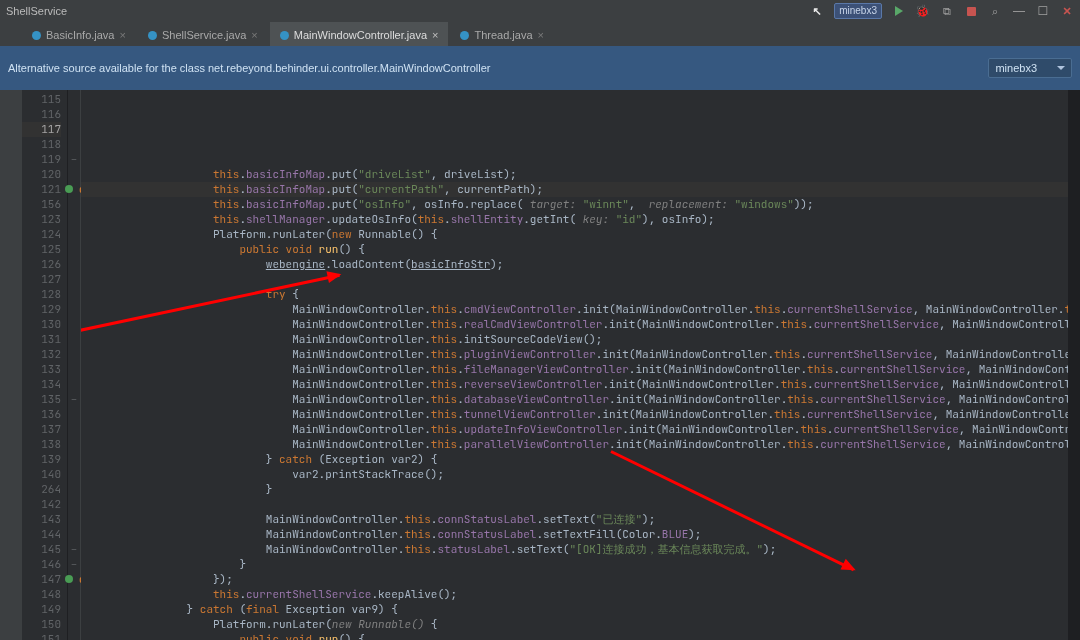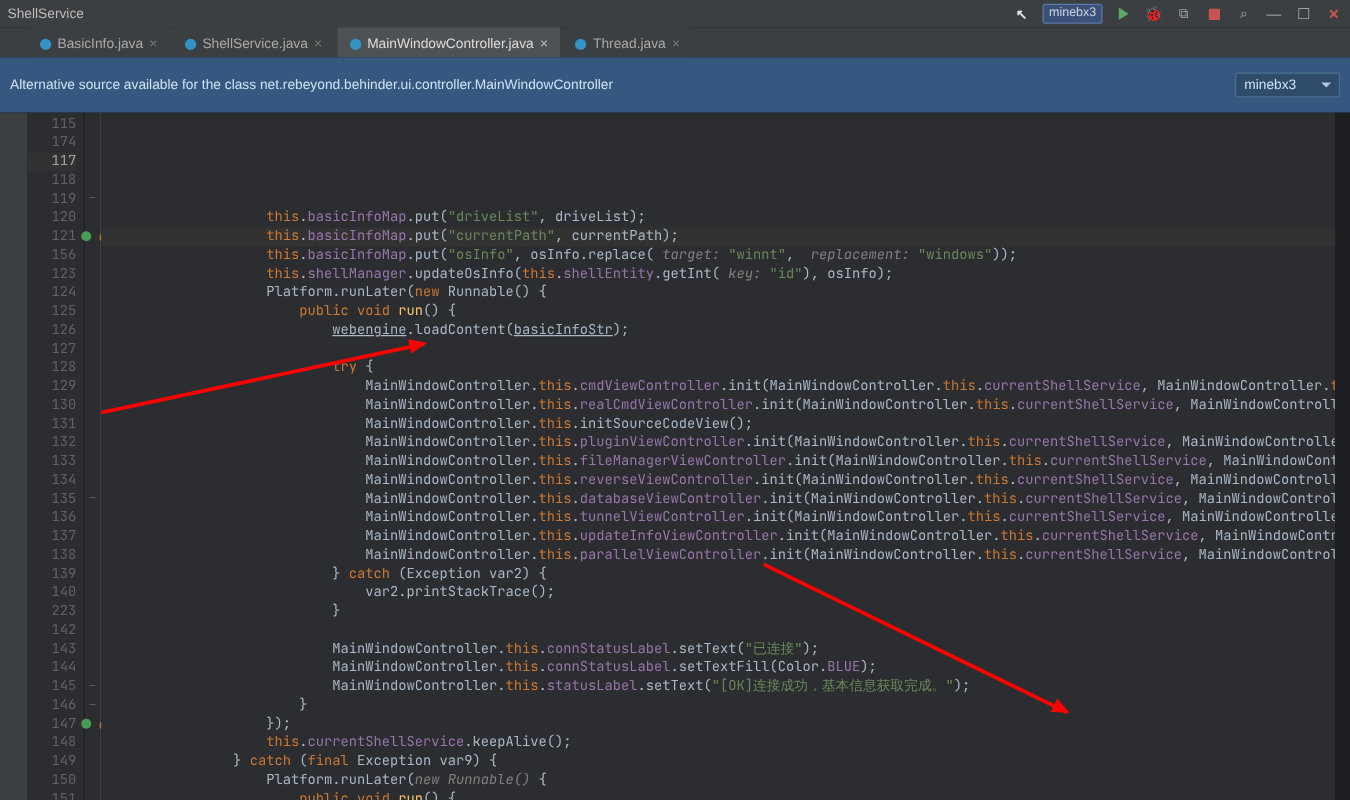--- a/index.html
+++ b/index.html
@@ -127,21 +127,21 @@
     <div class="drop">
       <span>minebx3</span>
       <span class="chev"></span>
     </div>
   </div>
 
   <div class="main">
     <div class="toolstrip"></div>
     <div class="gutter" id="gutter">
         <div class="gut-line">115</div>
-        <div class="gut-line">174</div>
+        <div class="gut-line">116</div>
         <div class="gut-line" style="background: rgb(50, 50, 50); color: rgb(164, 163, 163);">117</div>
         <div class="gut-line">118</div>
         <div class="gut-line">119</div>
         <div class="gut-line">120</div>
         <div class="gut-line">121<span class="gut-marker" style="background: rgb(73, 156, 84);"></span><span style="position: absolute; right: -24px; top: 0px; color: rgb(204, 120, 50); font-weight: bold; font-size: 10px;">o</span></div>
         <div class="gut-line">156</div>
         <div class="gut-line">123</div>
         <div class="gut-line">124</div>
         <div class="gut-line">125</div>
         <div class="gut-line">126</div>
@@ -152,21 +152,21 @@
         <div class="gut-line">131</div>
         <div class="gut-line">132</div>
         <div class="gut-line">133</div>
         <div class="gut-line">134</div>
         <div class="gut-line">135</div>
         <div class="gut-line">136</div>
         <div class="gut-line">137</div>
         <div class="gut-line">138</div>
         <div class="gut-line">139</div>
         <div class="gut-line">140</div>
-        <div class="gut-line">223</div>
+        <div class="gut-line">264</div>
         <div class="gut-line">142</div>
         <div class="gut-line">143</div>
         <div class="gut-line">144</div>
         <div class="gut-line">145</div>
         <div class="gut-line">146</div>
         <div class="gut-line">147<span class="gut-marker" style="background: rgb(73, 156, 84);"></span><span style="position: absolute; right: -24px; top: 0px; color: rgb(204, 120, 50); font-weight: bold; font-size: 10px;">o</span></div>
         <div class="gut-line">148</div>
         <div class="gut-line">149</div>
         <div class="gut-line">150</div>
         <div class="gut-line">151</div>

